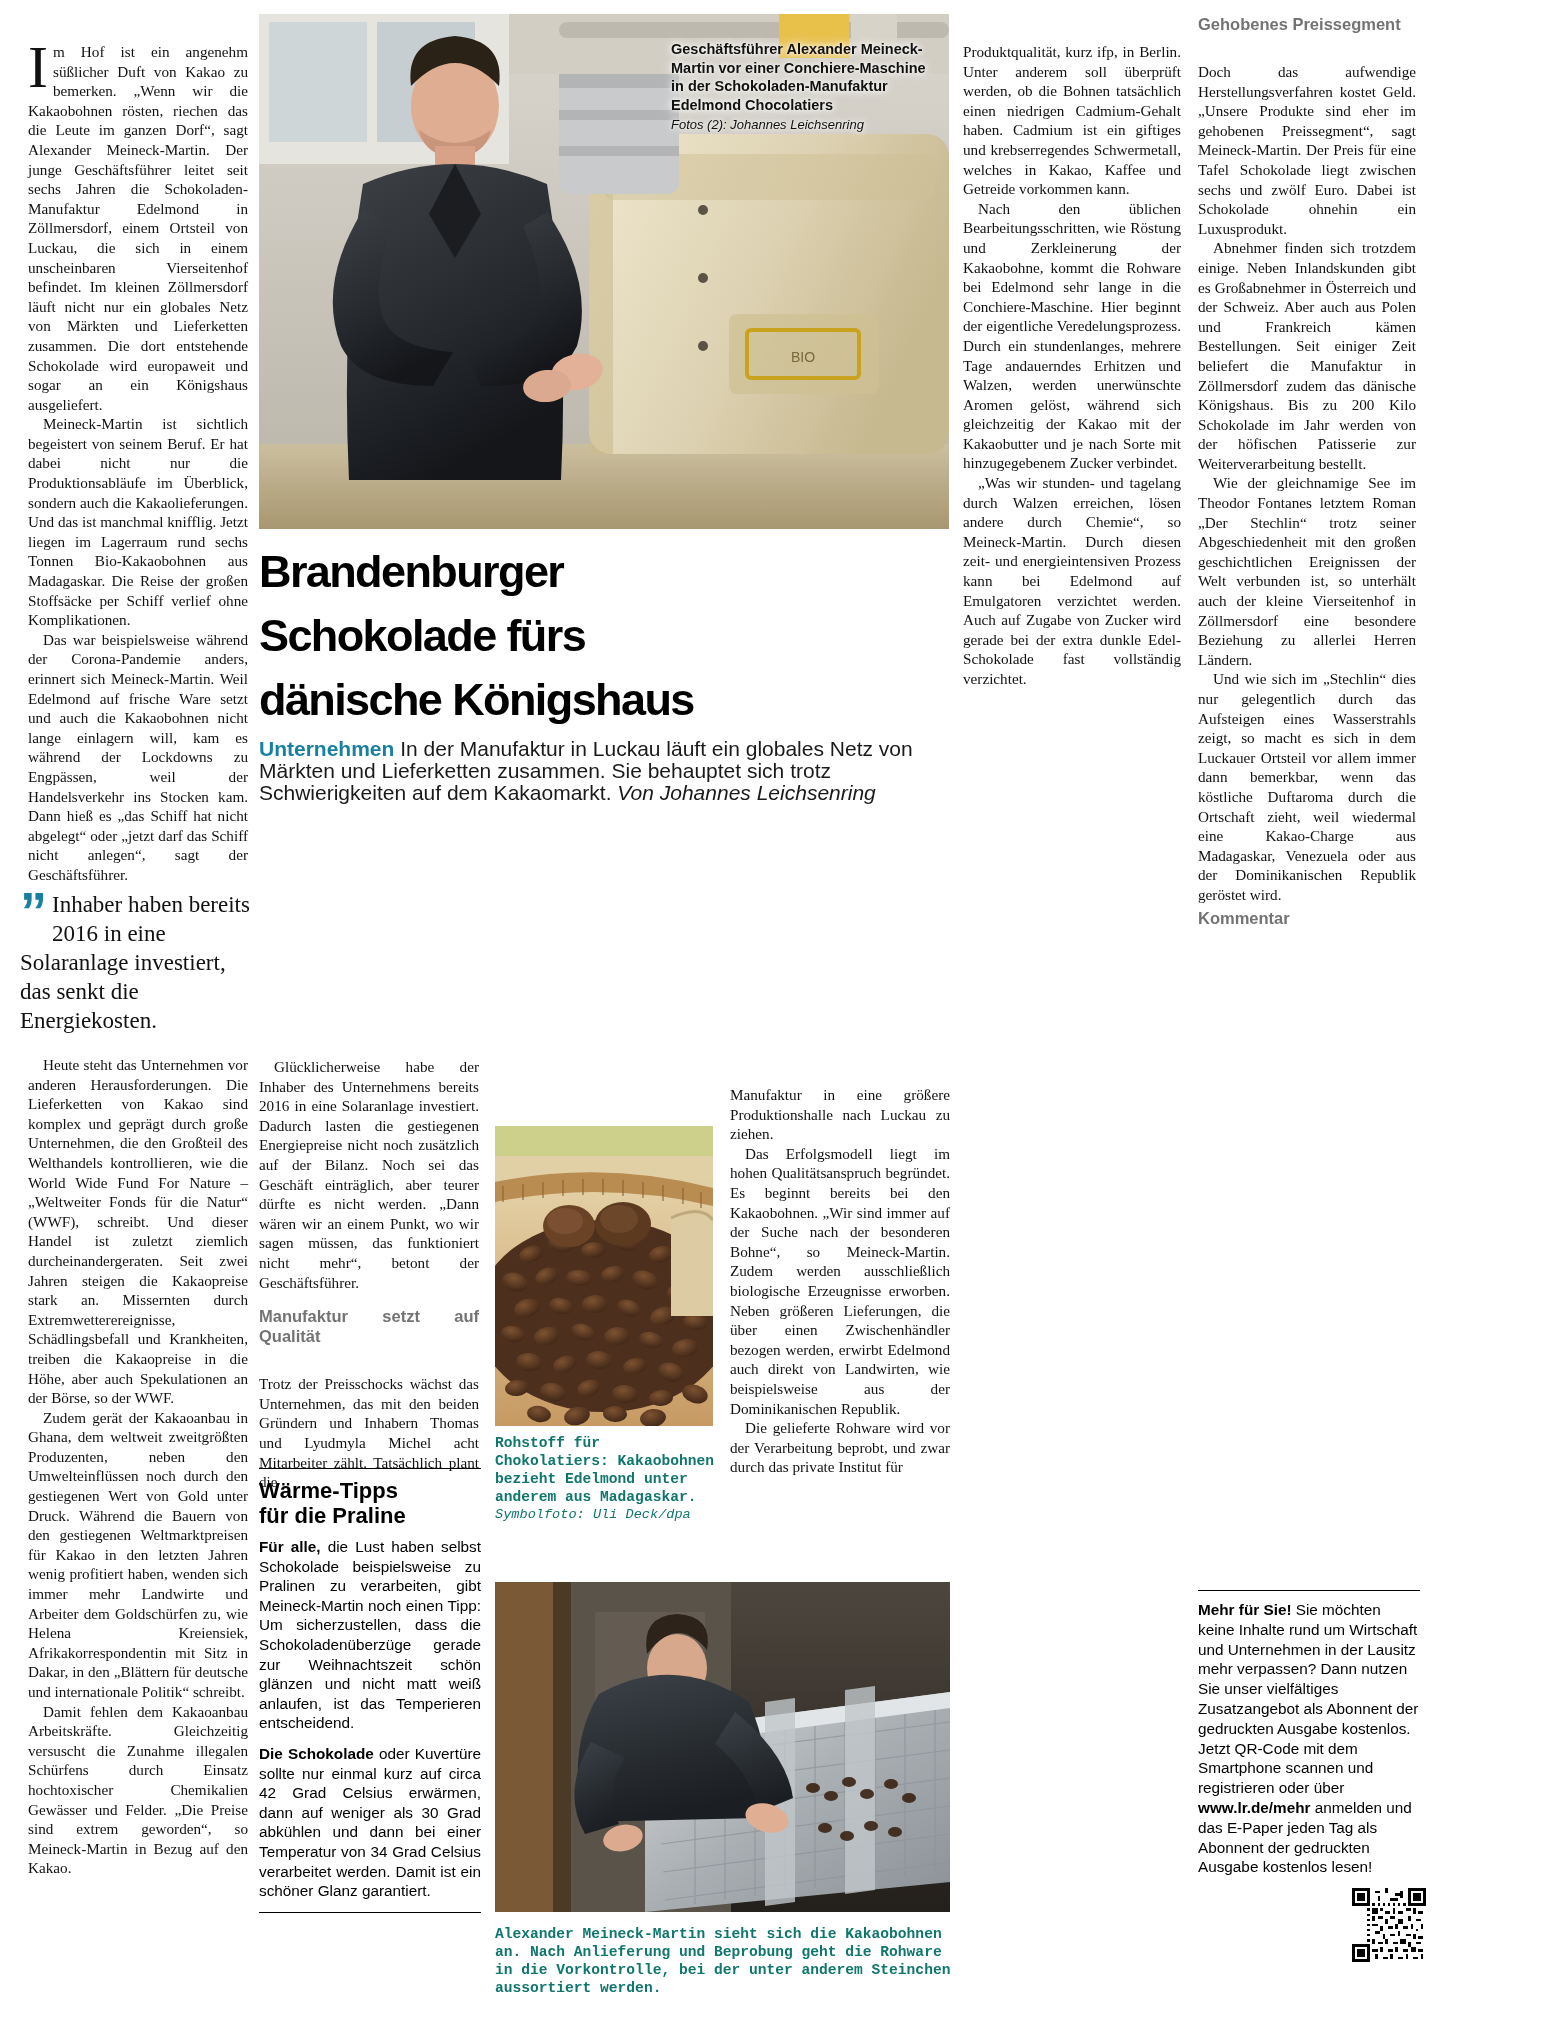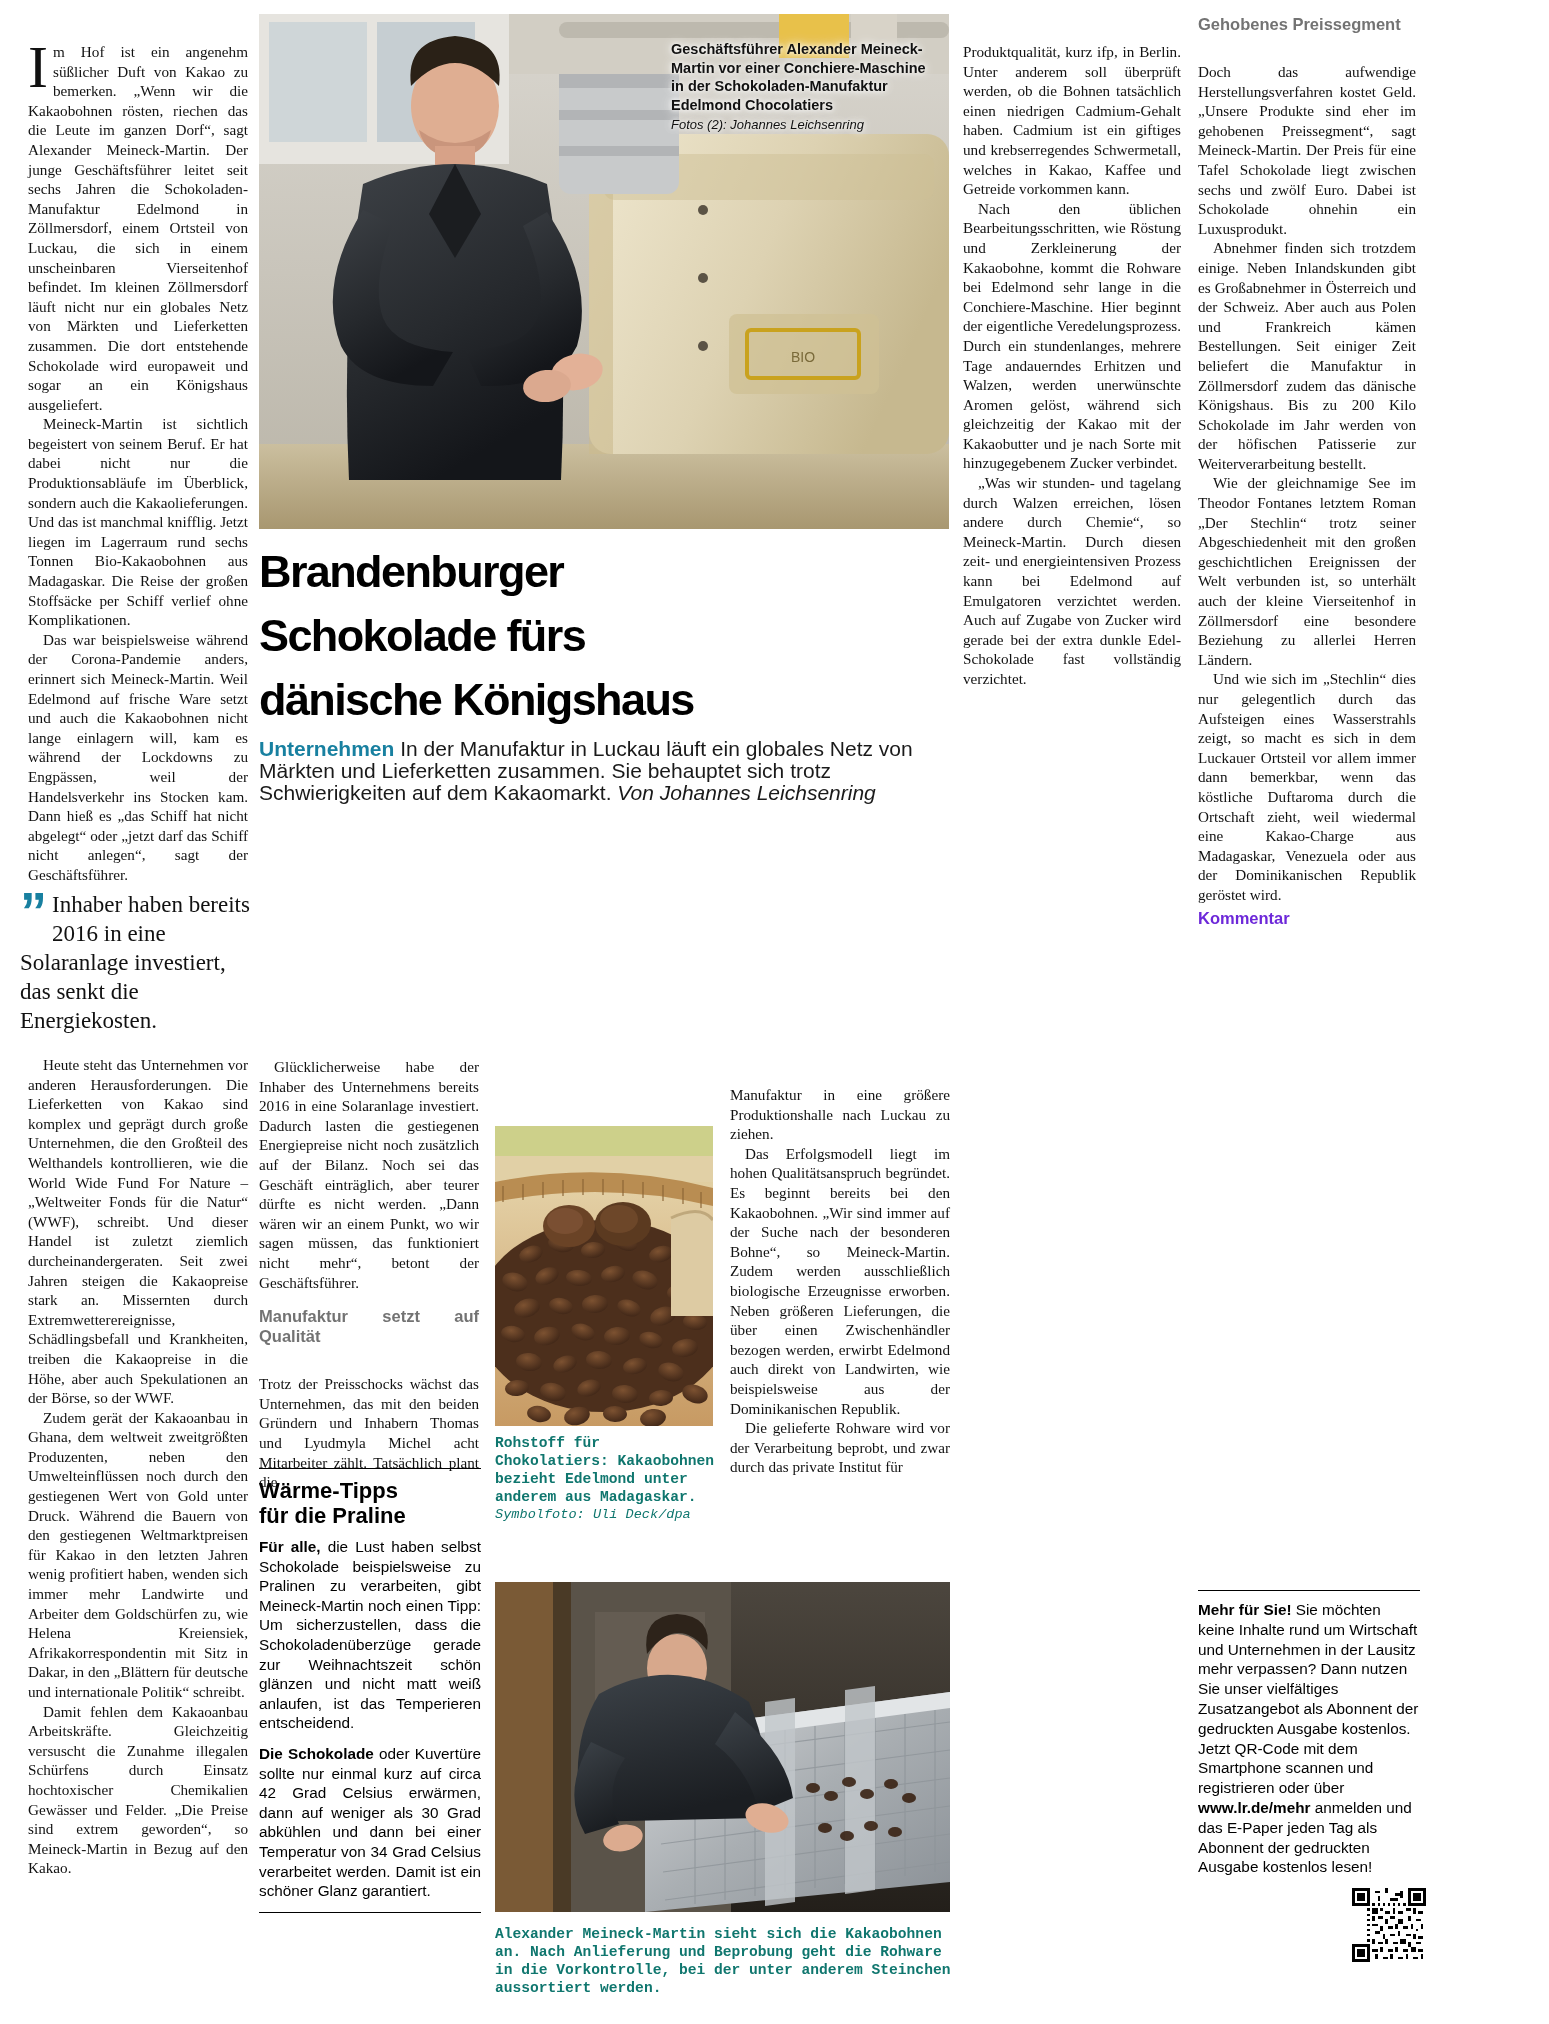--- a/index.html
+++ b/index.html
@@ -205,21 +205,21 @@
 
   
   .right-col { position: absolute; width: 218px; }
   #col-r1 { left: 963px; top: 14px; }
   #col-r2 { left: 1198px; top: 14px; }
 
   .teal-link {
     font-family: "Liberation Sans", "DejaVu Sans", sans-serif;
     font-weight: bold;
     font-size: 16.5px;
-    color: #6d28d9;
+    color: #737373;
     margin-top: 4px;
   }
 
   
   #mehr-box {
     position: absolute;
     left: 1198px; top: 1590px;
     width: 222px;
   }
   #mehr-box .hr-top { border-top: 1.4px solid #000; margin-bottom: 9px; }

